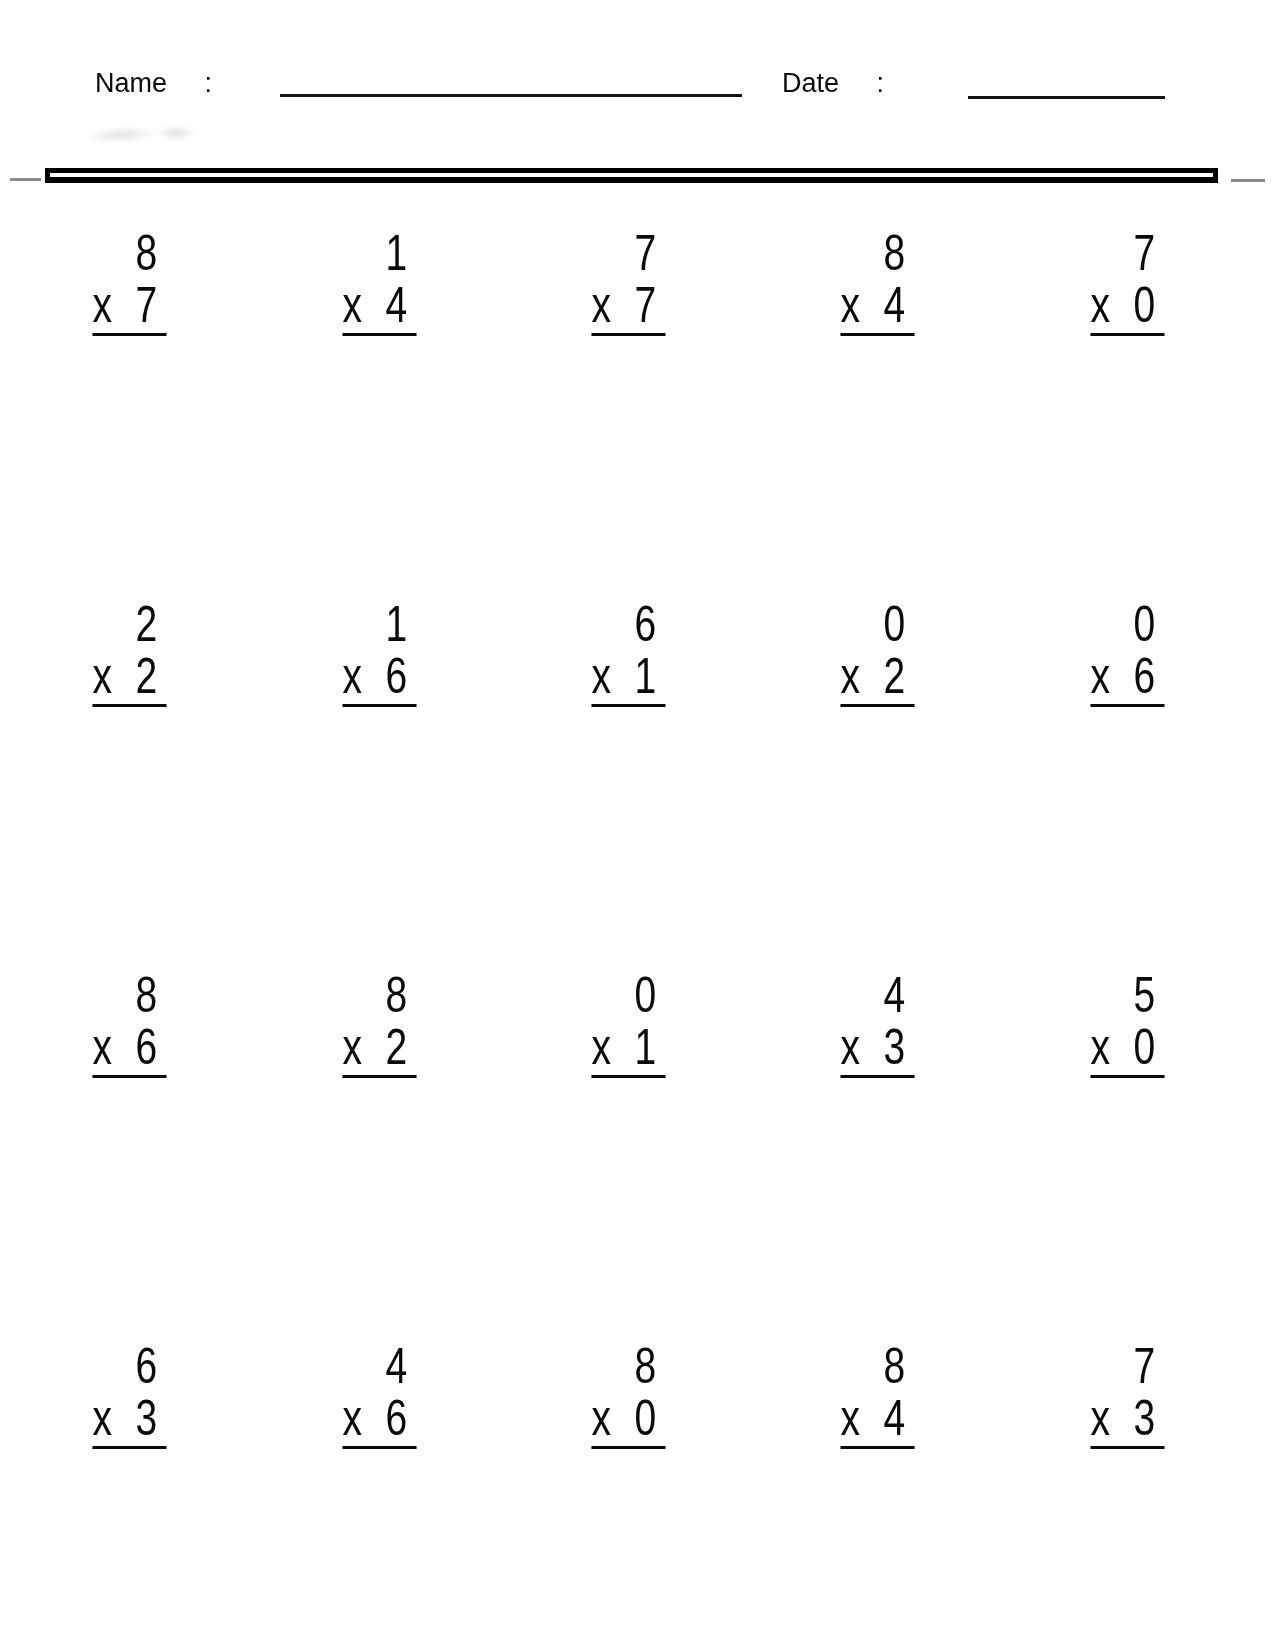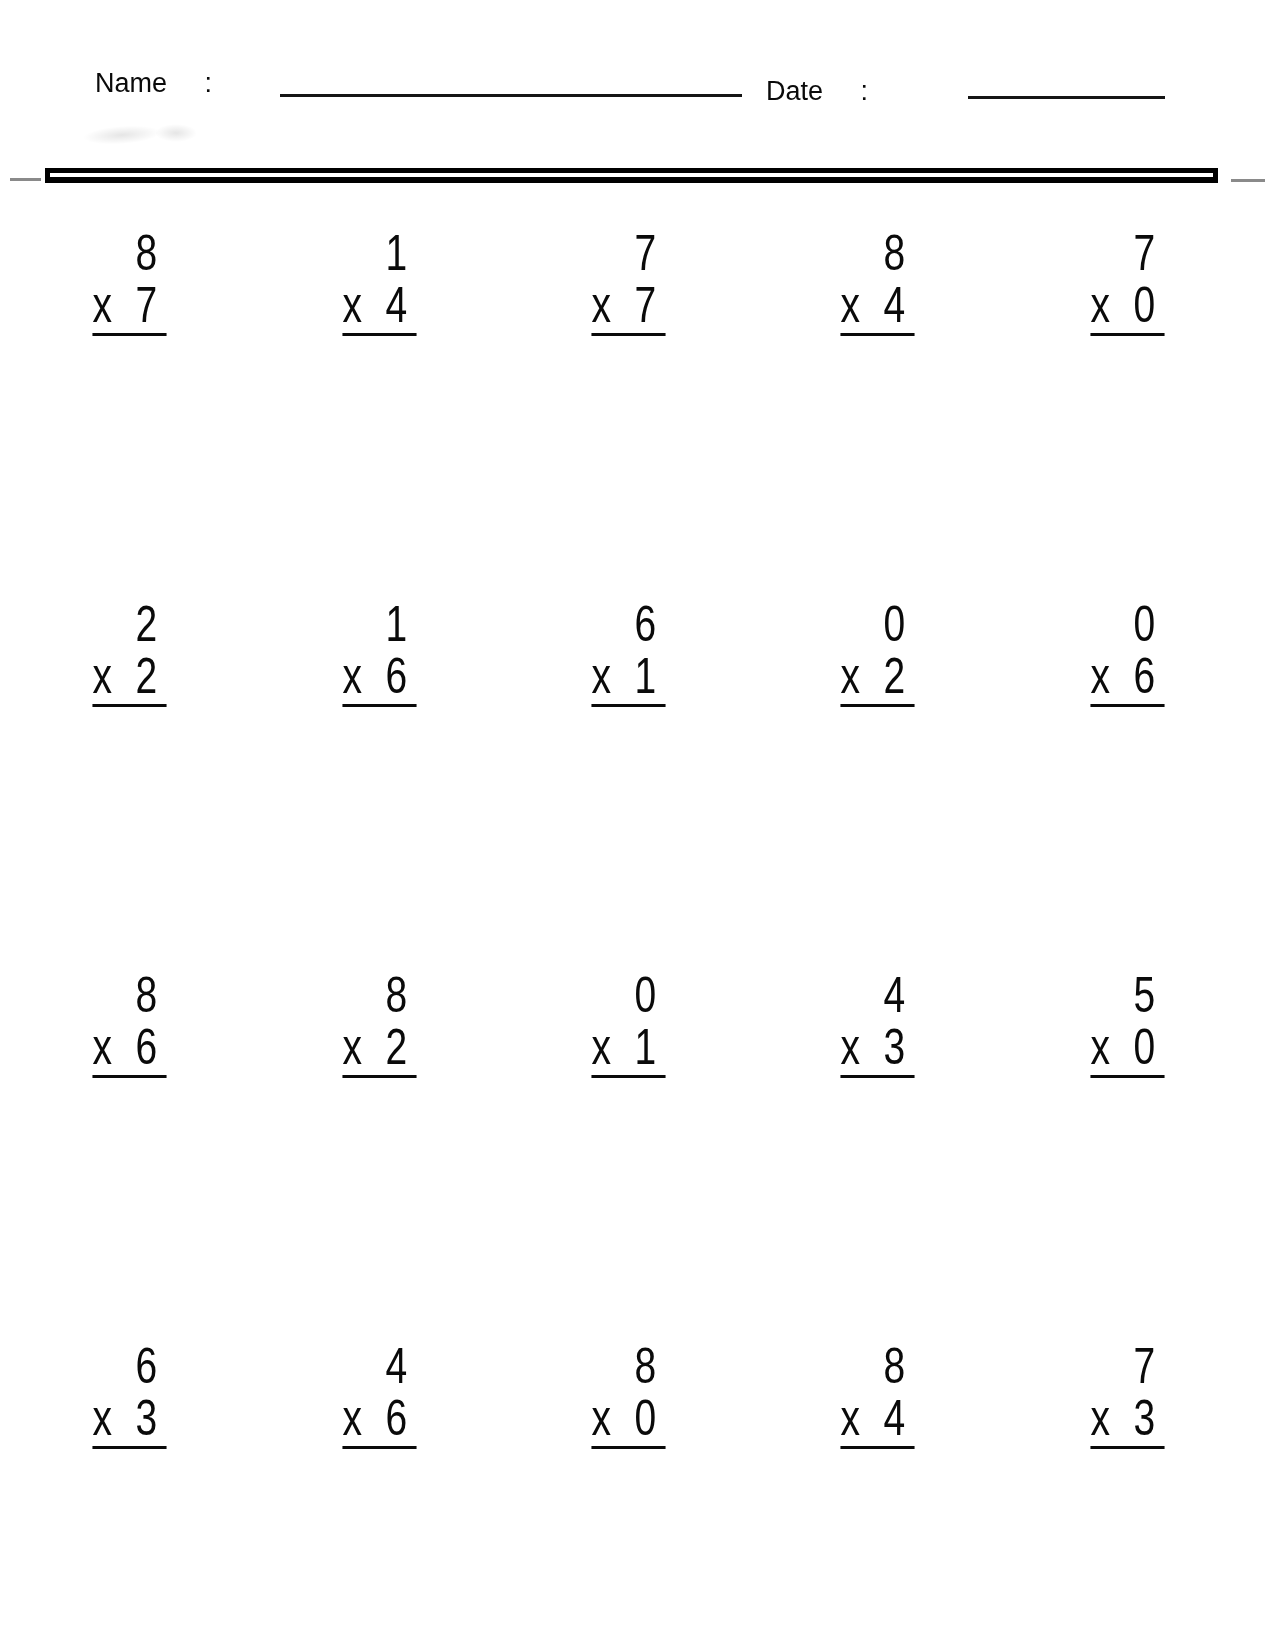--- a/index.html
+++ b/index.html
@@ -21,21 +21,21 @@
   .hdr-label {
     position: absolute;
     top: 70px;
     font-size: 27px;
     line-height: 27px;
     word-spacing: 30px;
     color: #0a0a0a;
     white-space: nowrap;
   }
   #name-label { left: 95px; }
-  #date-label { left: 766px; margin-top: 8px; }
+  #date-label { left: 782px; }
 
   .blank-line {
     position: absolute;
     height: 0;
     border-top: 3px solid #151515;
   }
   #name-line { left: 280px; top: 94px; width: 462px; }
   #date-line { left: 968px; top: 96px; width: 197px; }
 
   

